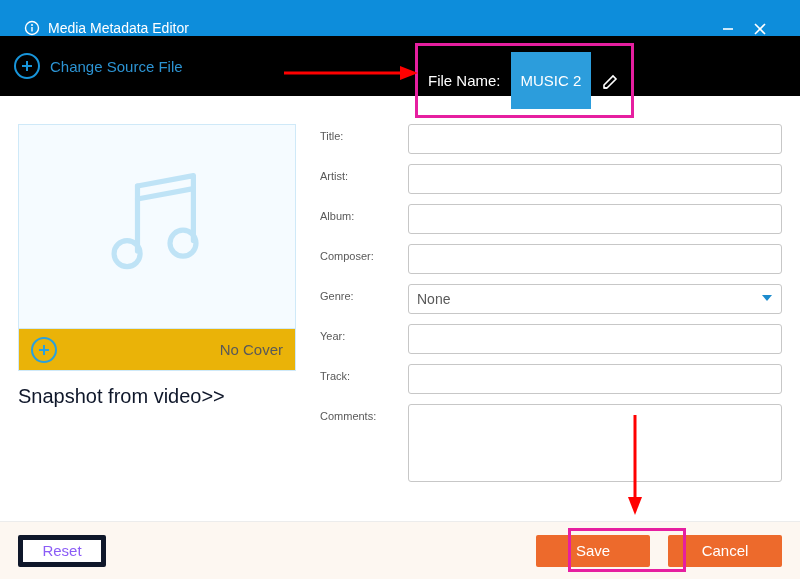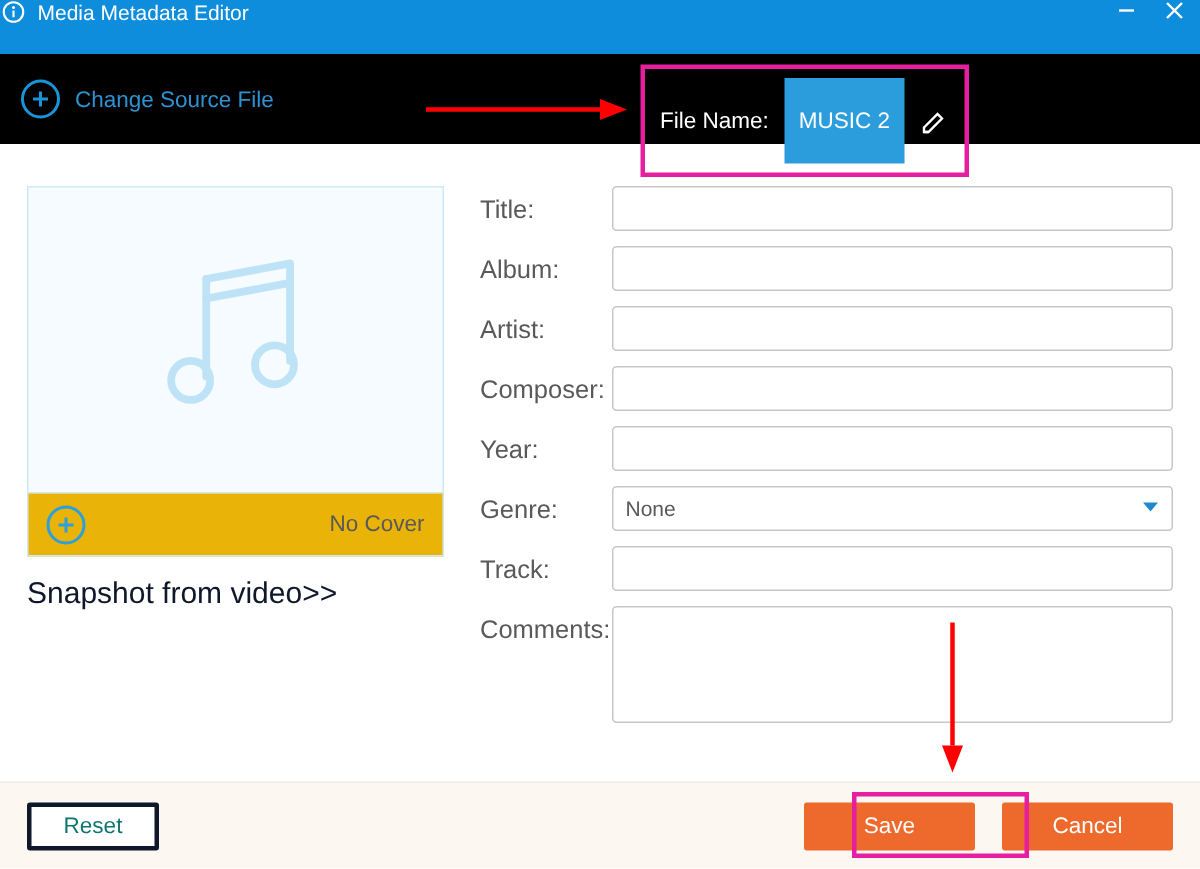--- a/index.html
+++ b/index.html
@@ -4,22 +4,22 @@
 <style>
   * { box-sizing: border-box; margin: 0; padding: 0; font-family: Arial, sans-serif; }
   html, body { width: 800px; height: 579px; overflow: hidden; }
   body { background: #fff; font-size: 14px; color: #5a5a5a; }
 
   
   .titlebar {
     height: 36px;
     background: #0d8ddb;
     display: flex;
-    align-items: flex-start;
-    padding: 0 1px;
+    align-items: flex-end;
+    padding: 0 24px;
     color: #fff;
   }
   .titlebar .info-icon { margin-right: 8px; display: inline-flex; }
   .titlebar .title { flex: 1; font-size: 14px; }
   .titlebar .winbtn { width: 32px; text-align: center; color: #fff; cursor: pointer; }
   .titlebar .winbtn svg { display: block; margin: 0 auto; }
 
   
   .toolbar {
     height: 60px;
@@ -42,21 +42,21 @@
   }
   .plus-circle svg { display:block; }
   .change-src {
     color: #2c93d2;
     font-size: 15px;
     cursor: pointer;
   }
 
   .filename-box {
     position: absolute;
-    left: 427px; top: 7px;
+    left: 415px; top: 7px;
     border: 3px solid #e61fa0;
     padding: 6px 10px 6px 10px;
     display: flex;
     align-items: center;
     gap: 10px;
   }
   .filename-label { color: #fff; font-size: 15px; }
   .filename-value {
     background: #2c9ddc;
     color: #fff;
@@ -124,21 +124,21 @@
 
   .rightcol { flex: 1; }
   .formrow {
     display: flex;
     align-items: flex-start;
     margin-bottom: 10px;
   }
   .formrow .lbl {
     width: 88px;
     color: #595959;
-    font-size: 17px;
+    font-size: 11px;
     padding-top: 6px;
   }
   .formrow .ctl { flex: 1; }
   .ctl input.txt, .ctl textarea.txt {
     width: 100%;
     height: 30px;
     border: 1px solid #c7c7c7;
     border-radius: 3px;
     padding: 4px 8px;
     font-size: 14px;
@@ -184,22 +184,22 @@
     height: 32px;
     min-width: 88px;
     border-radius: 2px;
     font-size: 15px;
     display: inline-flex;
     align-items: center;
     justify-content: center;
     cursor: pointer;
   }
   .btn-reset {
-    border: 3px solid #0f172a;
-    color: #0f766e;
+    border: 5px solid #0f172a;
+    color: #8b5cf6;
     background: #fff;
   }
   .footer .spacer { flex: 1; }
   .btn-save, .btn-cancel {
     background: #ed6a2c;
     color: #fff;
     border: none;
     width: 114px;
   }
   .btn-cancel { margin-left: 18px; }
@@ -287,49 +287,49 @@
     </div>
     <div class="snapshot">Snapshot from video&gt;&gt;</div>
   </div>
 
   <div class="rightcol">
     <div class="formrow">
       <div class="lbl">Title:</div>
       <div class="ctl"><input class="txt" value="" style=""></div>
     </div>
     <div class="formrow">
+      <div class="lbl">Artist:</div>
+      <div class="ctl"><input class="txt" value="" style=""></div>
+    </div>
+    <div class="formrow">
       <div class="lbl">Album:</div>
       <div class="ctl"><input class="txt" value="" style=""></div>
     </div>
     <div class="formrow">
-      <div class="lbl">Artist:</div>
-      <div class="ctl"><input class="txt" value="" style=""></div>
-    </div>
-    <div class="formrow">
       <div class="lbl">Composer:</div>
-      <div class="ctl"><input class="txt" value="" style=""></div>
-    </div>
-    <div class="formrow">
-      <div class="lbl">Year:</div>
       <div class="ctl"><input class="txt" value="" style=""></div>
     </div>
     <div class="formrow">
       <div class="lbl">Genre:</div>
       <div class="ctl">
         <div class="select">
           <span>None</span>
           <span class="caret">
             <svg width="12" height="12" viewBox="0 0 12 12">
                 <polygon points="1,3 11,3 6,9" fill="#1c8bcd"></polygon>
               </svg>
           </span>
         </div>
       </div>
     </div>
     <div class="formrow">
+      <div class="lbl">Year:</div>
+      <div class="ctl"><input class="txt" value="" style=""></div>
+    </div>
+    <div class="formrow">
       <div class="lbl">Track:</div>
       <div class="ctl"><input class="txt" value="" style=""></div>
     </div>
     <div class="formrow">
       <div class="lbl">Comments:</div>
       <div class="ctl"><textarea class="txt" value="" style=""></textarea></div>
     </div>
   </div>
 </div>
 

